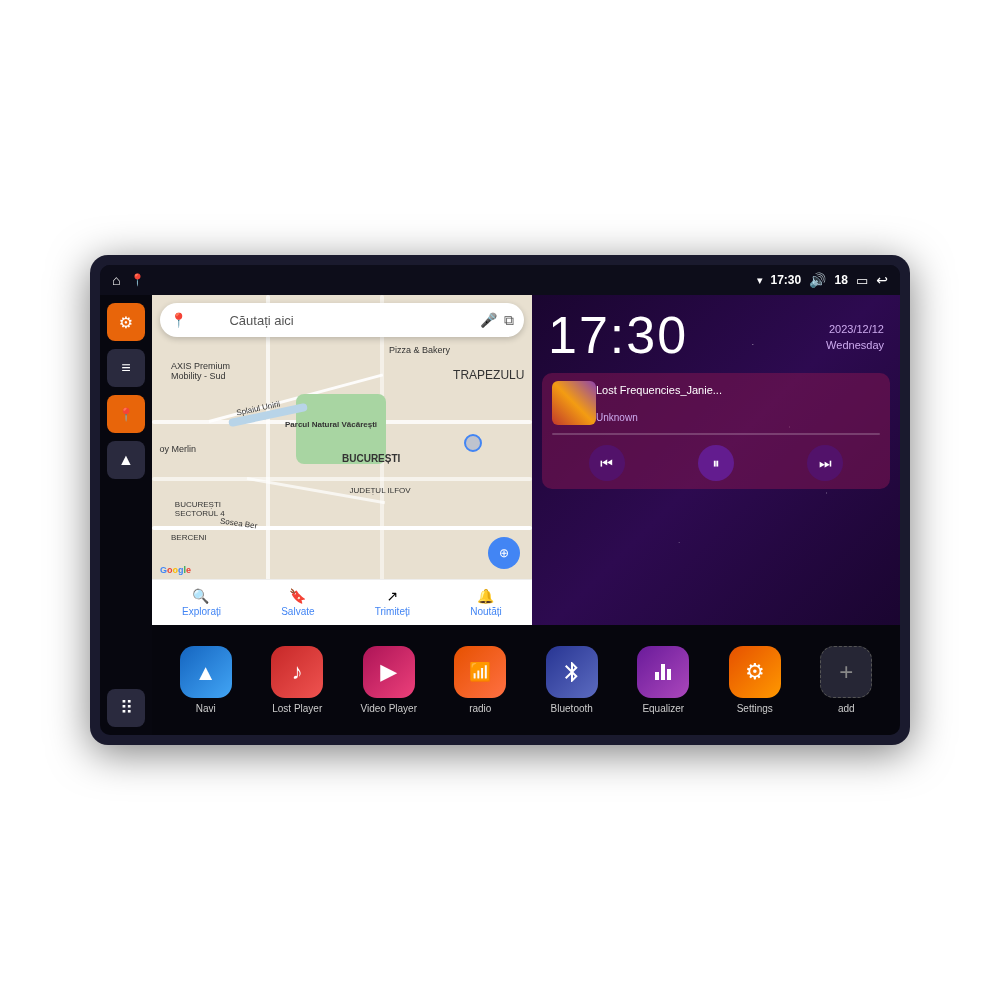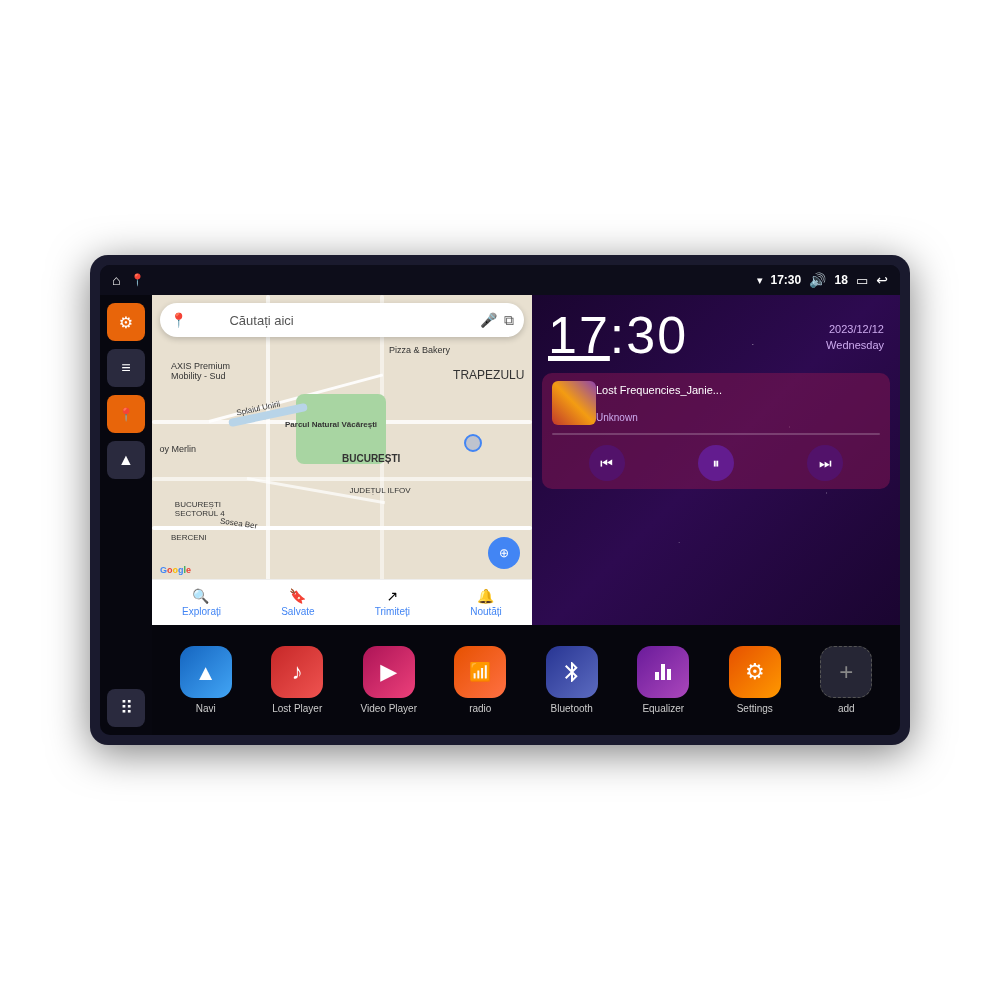--- a/index.html
+++ b/index.html
@@ -559,21 +559,21 @@
                 <span class="map-bottom-label">Noutăți</span>
               </div>
             </div>
           </div>
 
           <div class="right-panel">
             <div class="stars-bg"></div>
 
             <div class="clock-area">
               <div class="clock-time">
-                <span style="color:#fff;text-decoration:underline;">17</span><span style="color:#fff;">:</span><span style="color:#fff;">30</span>
+                <span style="color:#fff;">17</span><span style="color:#fff;">:</span><span style="color:#fff;">30</span>
               </div>
               <div class="clock-date">
                 <span class="clock-date-text">2023/12/12</span>
                 <span class="clock-day">Wednesday</span>
               </div>
             </div>
 
             <div class="music-widget">
               <div class="music-top">
                 <div class="album-art">

